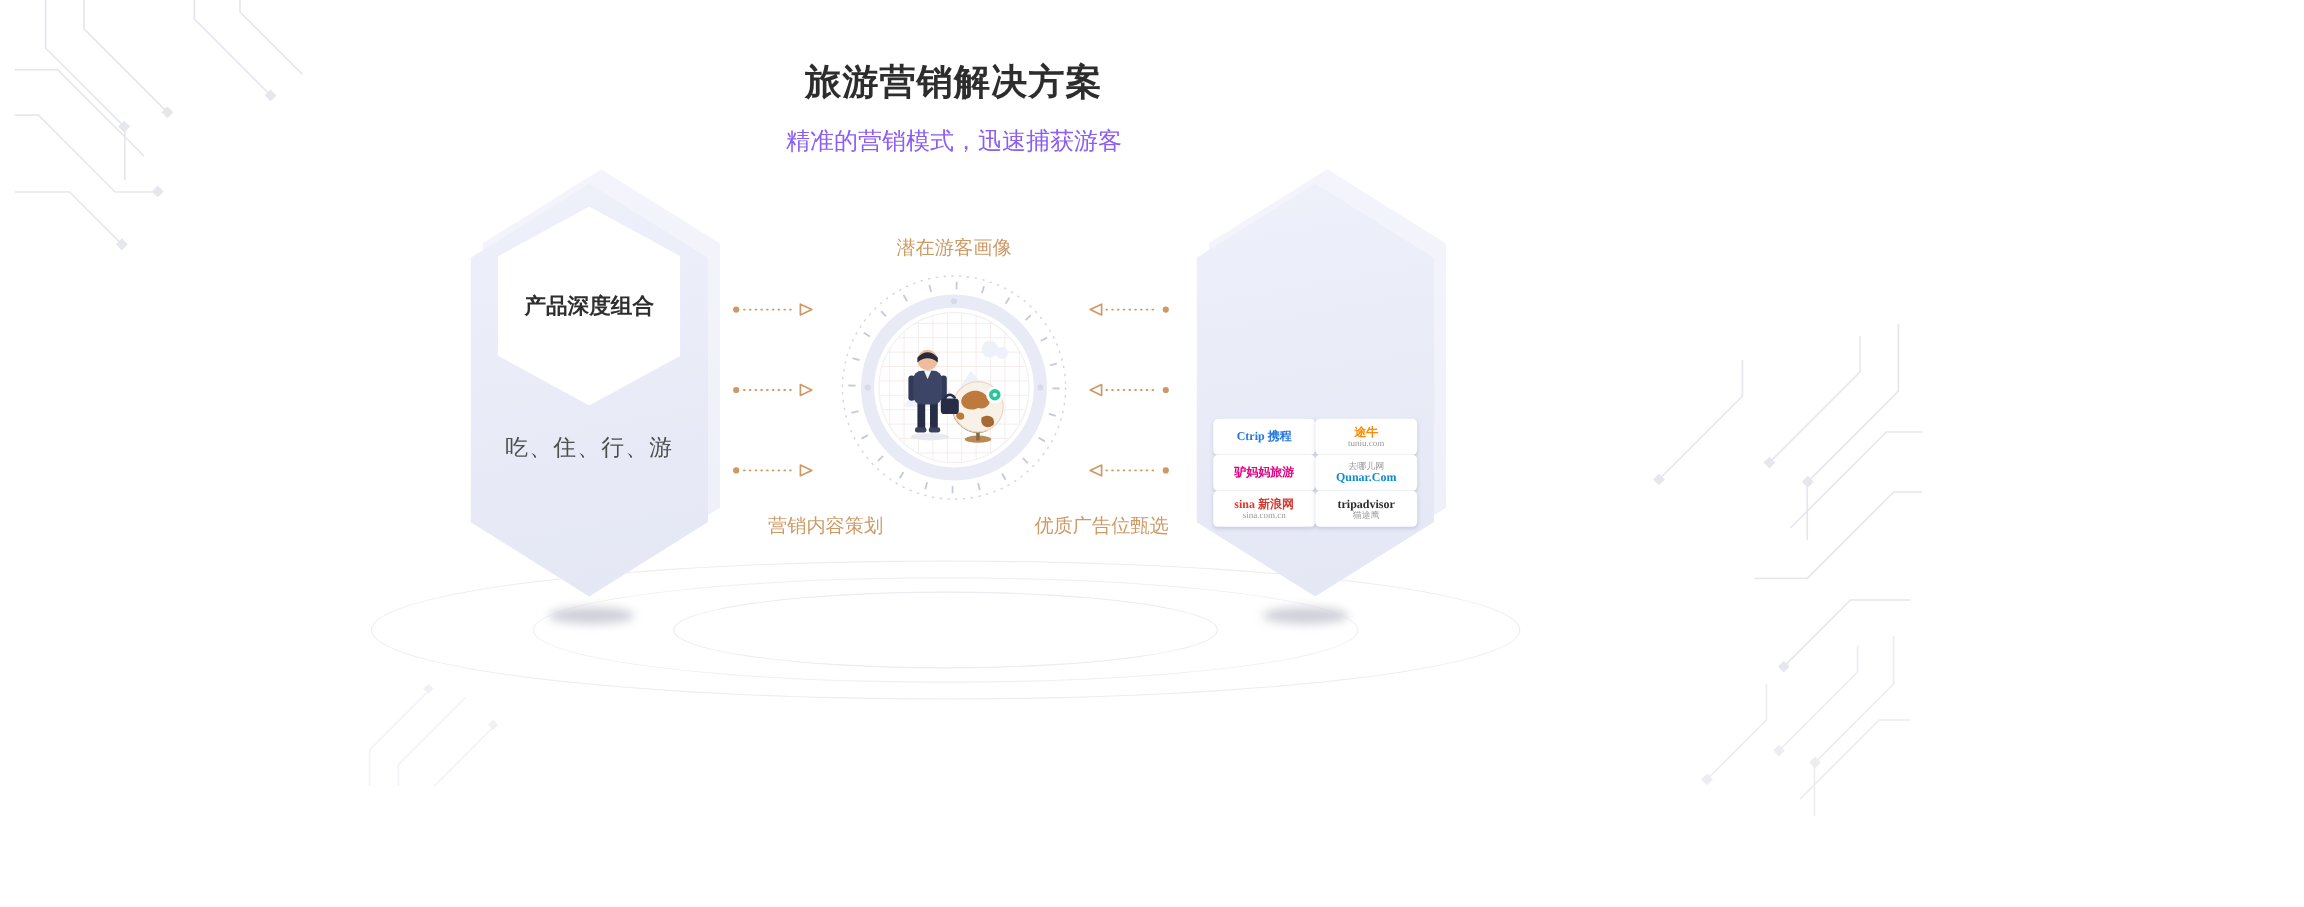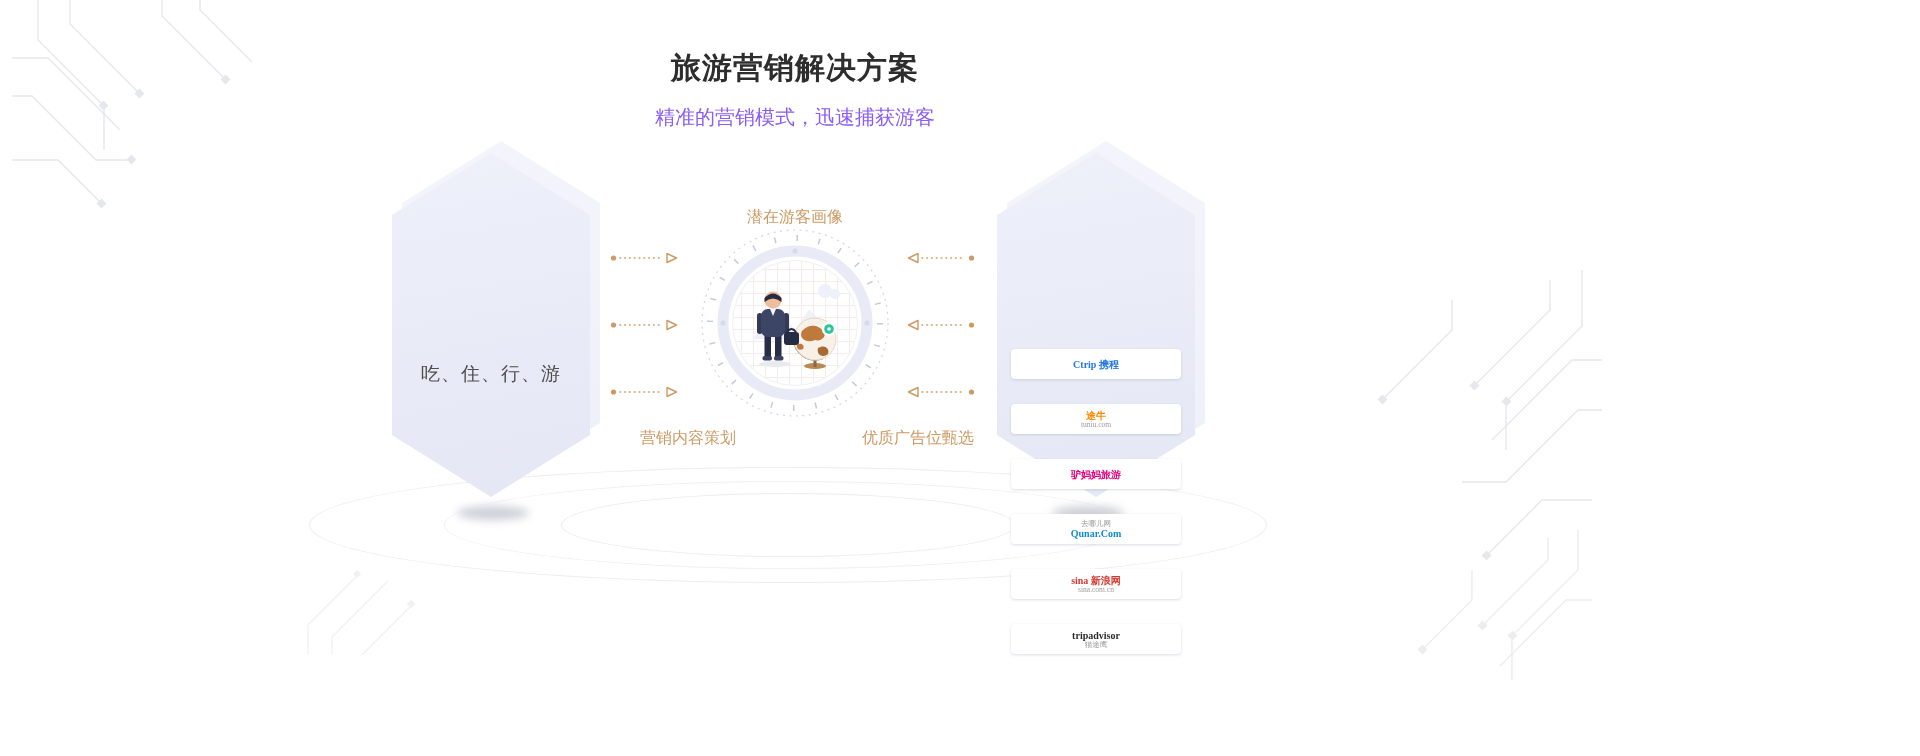--- a/index.html
+++ b/index.html
@@ -53,21 +53,21 @@
   .hex-shadow {
     position:absolute; width:72px; height:14px; border-radius:50%;
     background:#cfd0d8; filter:blur(4px); top:506px;
   }
   .hex-shadow.left { left:445px; }
   .hex-shadow.right { left:1040px; }
 
   
   .logo-grid {
     position:absolute; left:14px; top:196px; width:170px;
-    display:grid; grid-template-columns:1fr; gap:25px;
+    display:grid; grid-template-columns:1fr 1fr; gap:0;
   }
   .logo-tile {
     height:30px; background:#fff; border-radius:4px;
     box-shadow:0 1px 3px rgba(130,135,170,.28);
     display:flex; flex-direction:column; align-items:center; justify-content:center;
     overflow:hidden; padding:1px 2px;
   }
   .logo-label { font-size:10px; font-weight:700; white-space:nowrap; line-height:11px; }
   .logo-sub { font-size:7.5px; color:#9a9a9a; white-space:nowrap; line-height:8px; }
   .c-ctrip { color:#2577e3; } .c-tuniu { color:#ff8a00; } .c-lvmama { color:#e4007f; }
@@ -80,21 +80,21 @@
     border-radius:50%; background:#ffffff; border:1px solid #f0f0f6; overflow:hidden;
     background-image:
       linear-gradient(#f5ecec 1px, transparent 1px),
       linear-gradient(90deg, #f5ecec 1px, transparent 1px);
     background-size:12px 12px; background-position:center;
   }
   .orange-label {
     position:absolute; transform:translateX(-50%);
     font-size:16px; color:#cd9a65; white-space:nowrap;
   }
-  .label-top { left:783px; top:207px; }
+  .label-top { left:783px; top:197px; }
   .label-bl { left:676px; top:428px; }
   .label-br { left:906px; top:428px; }
 
   .arrow { position:absolute; width:70px; height:14px; }
   .arr-l1 { left:598px; top:251px; } .arr-l2 { left:598px; top:318px; } .arr-l3 { left:598px; top:385px; }
   .arr-r1 { left:893px; top:251px; } .arr-r2 { left:893px; top:318px; } .arr-r3 { left:893px; top:385px; }
 
   
   .ring { position:absolute; border-radius:50%; border:1px solid #ededf2; }
   .ring.r1 { left:297px; top:467px; width:958px; height:116px; }
@@ -173,20 +173,23 @@
   <div class="ring r3"></div>
   <div class="hex-shadow left"></div>
   <div class="hex-shadow right"></div>
 
   <h1 class="title">旅游营销解决方案</h1>
   <p class="subtitle">精准的营销模式，迅速捕获游客</p>
 
   <div class="hex-card left">
     <div class="hex-back hex-shape"></div>
     <div class="hex-front hex-shape"></div>
+    <div class="hex-white">
+      <span class="hex-card-title">产品深度组合</span>
+    </div>
     <div class="card-lines">
       <div>吃、住、行、游</div>
     </div>
   </div>
 
   <div class="hex-card right">
     <div class="hex-back hex-shape"></div>
     <div class="hex-front hex-shape"></div>
     <div class="logo-grid">
       <div class="logo-tile">

